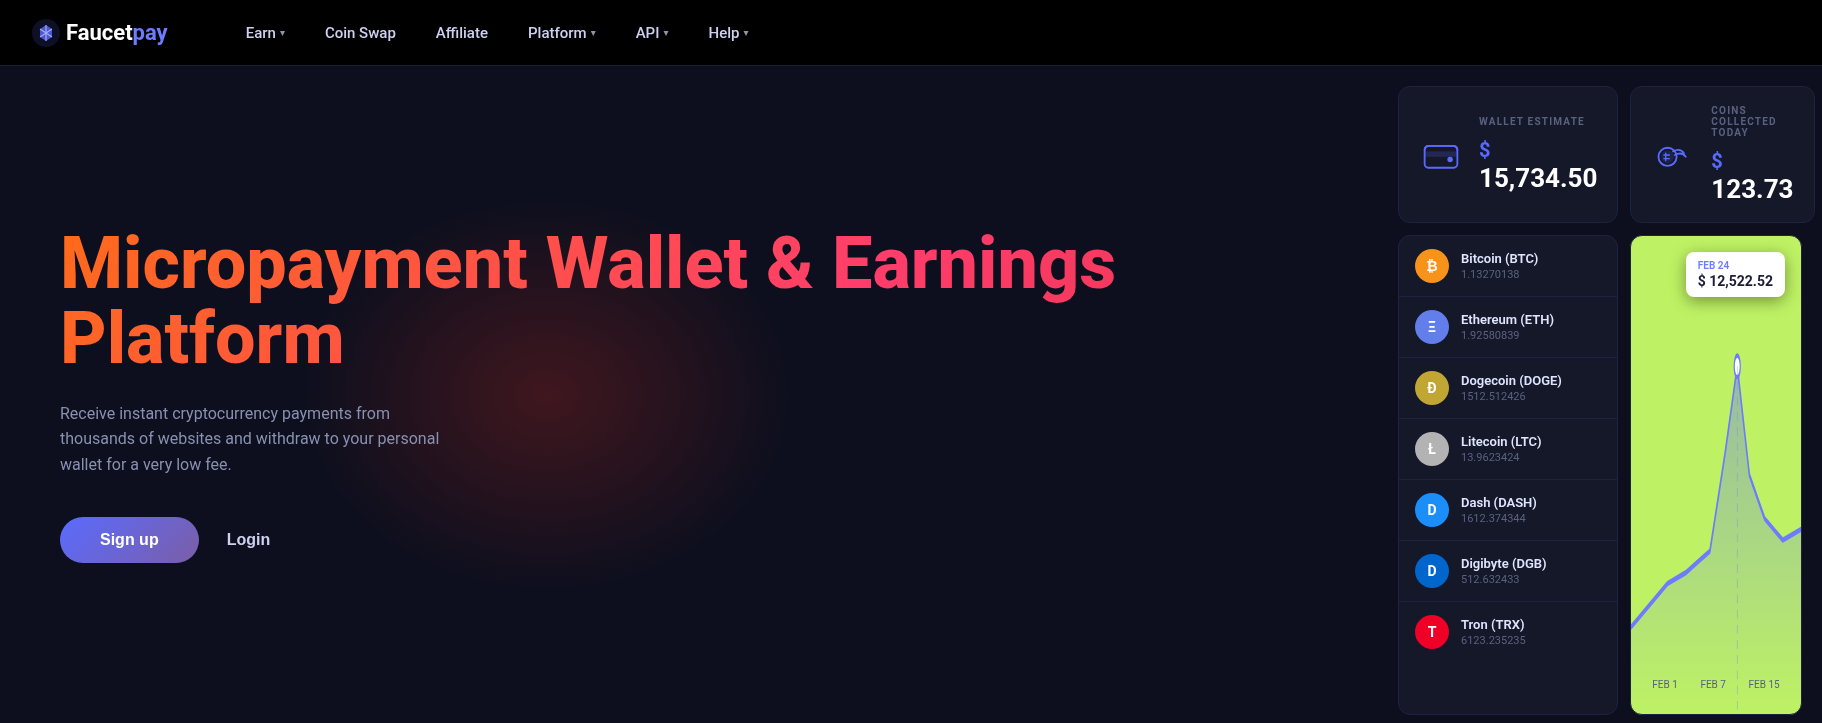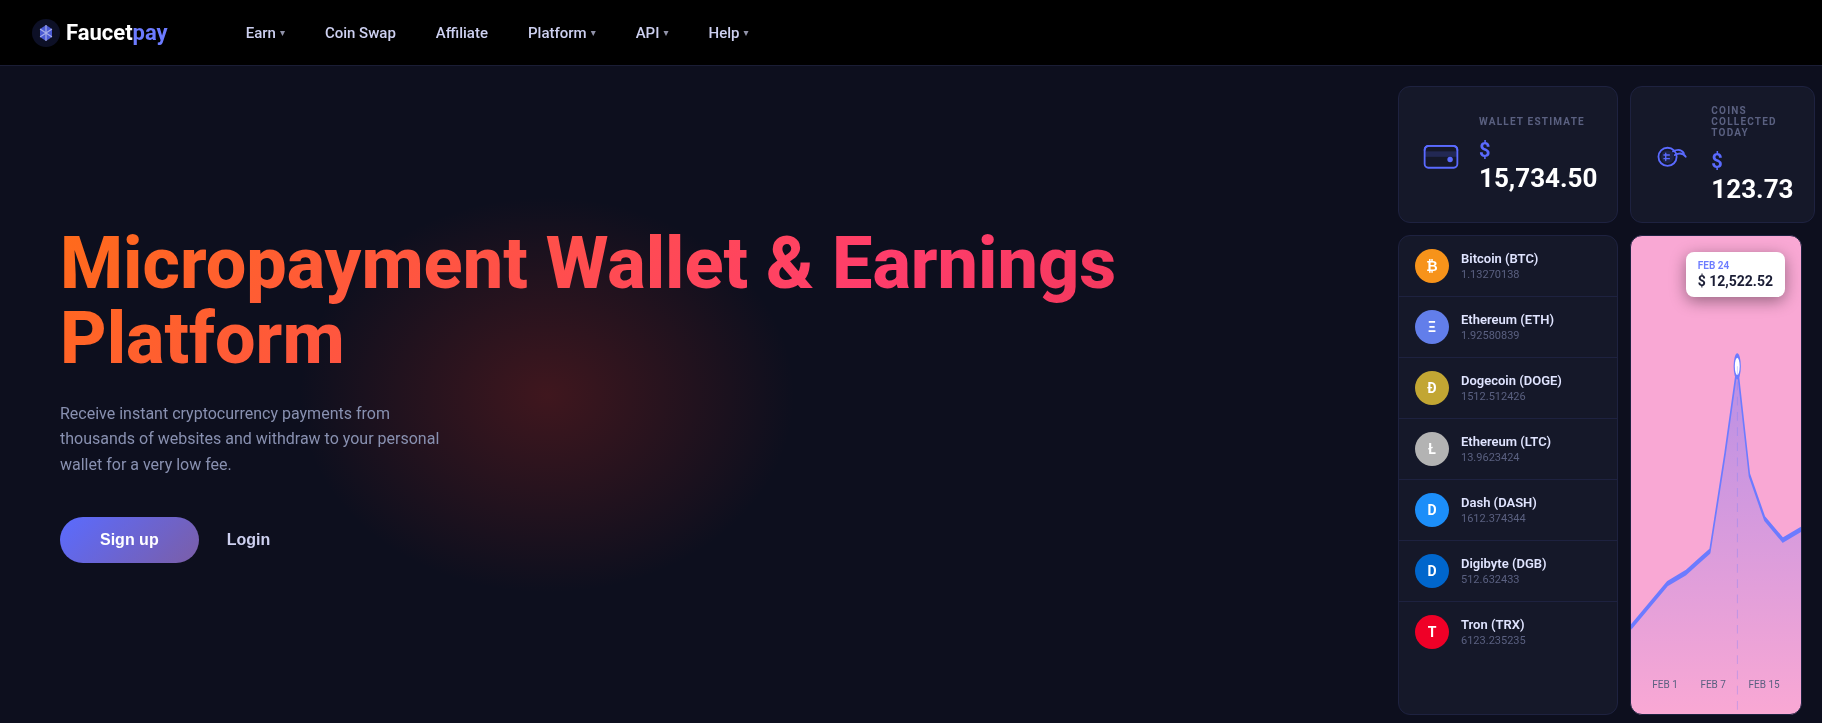--- a/index.html
+++ b/index.html
@@ -271,21 +271,21 @@
       margin-bottom: 2px;
     }
     .coin-amount {
       font-size: 11px;
       color: #5a6080;
     }
 
     
     .chart-panel {
       flex: 1;
-      background: #f9a8d4;
+      background: #bef264;
       border-radius: 12px;
       border: 1px solid #1e2240;
       position: relative;
       overflow: hidden;
       min-width: 0;
     }
     .chart-tooltip {
       position: absolute;
       top: 16px;
       right: 16px;
@@ -450,21 +450,21 @@
           <div class="coin-item">
             <div class="coin-avatar doge">Ð</div>
             <div class="coin-info">
               <div class="coin-name">Dogecoin (DOGE)</div>
               <div class="coin-amount">1512.512426</div>
             </div>
           </div>
           <div class="coin-item">
             <div class="coin-avatar ltc">Ł</div>
             <div class="coin-info">
-              <div class="coin-name">Ethereum (LTC)</div>
+              <div class="coin-name">Litecoin (LTC)</div>
               <div class="coin-amount">13.9623424</div>
             </div>
           </div>
           <div class="coin-item">
             <div class="coin-avatar dash">D</div>
             <div class="coin-info">
               <div class="coin-name">Dash (DASH)</div>
               <div class="coin-amount">1612.374344</div>
             </div>
           </div>

